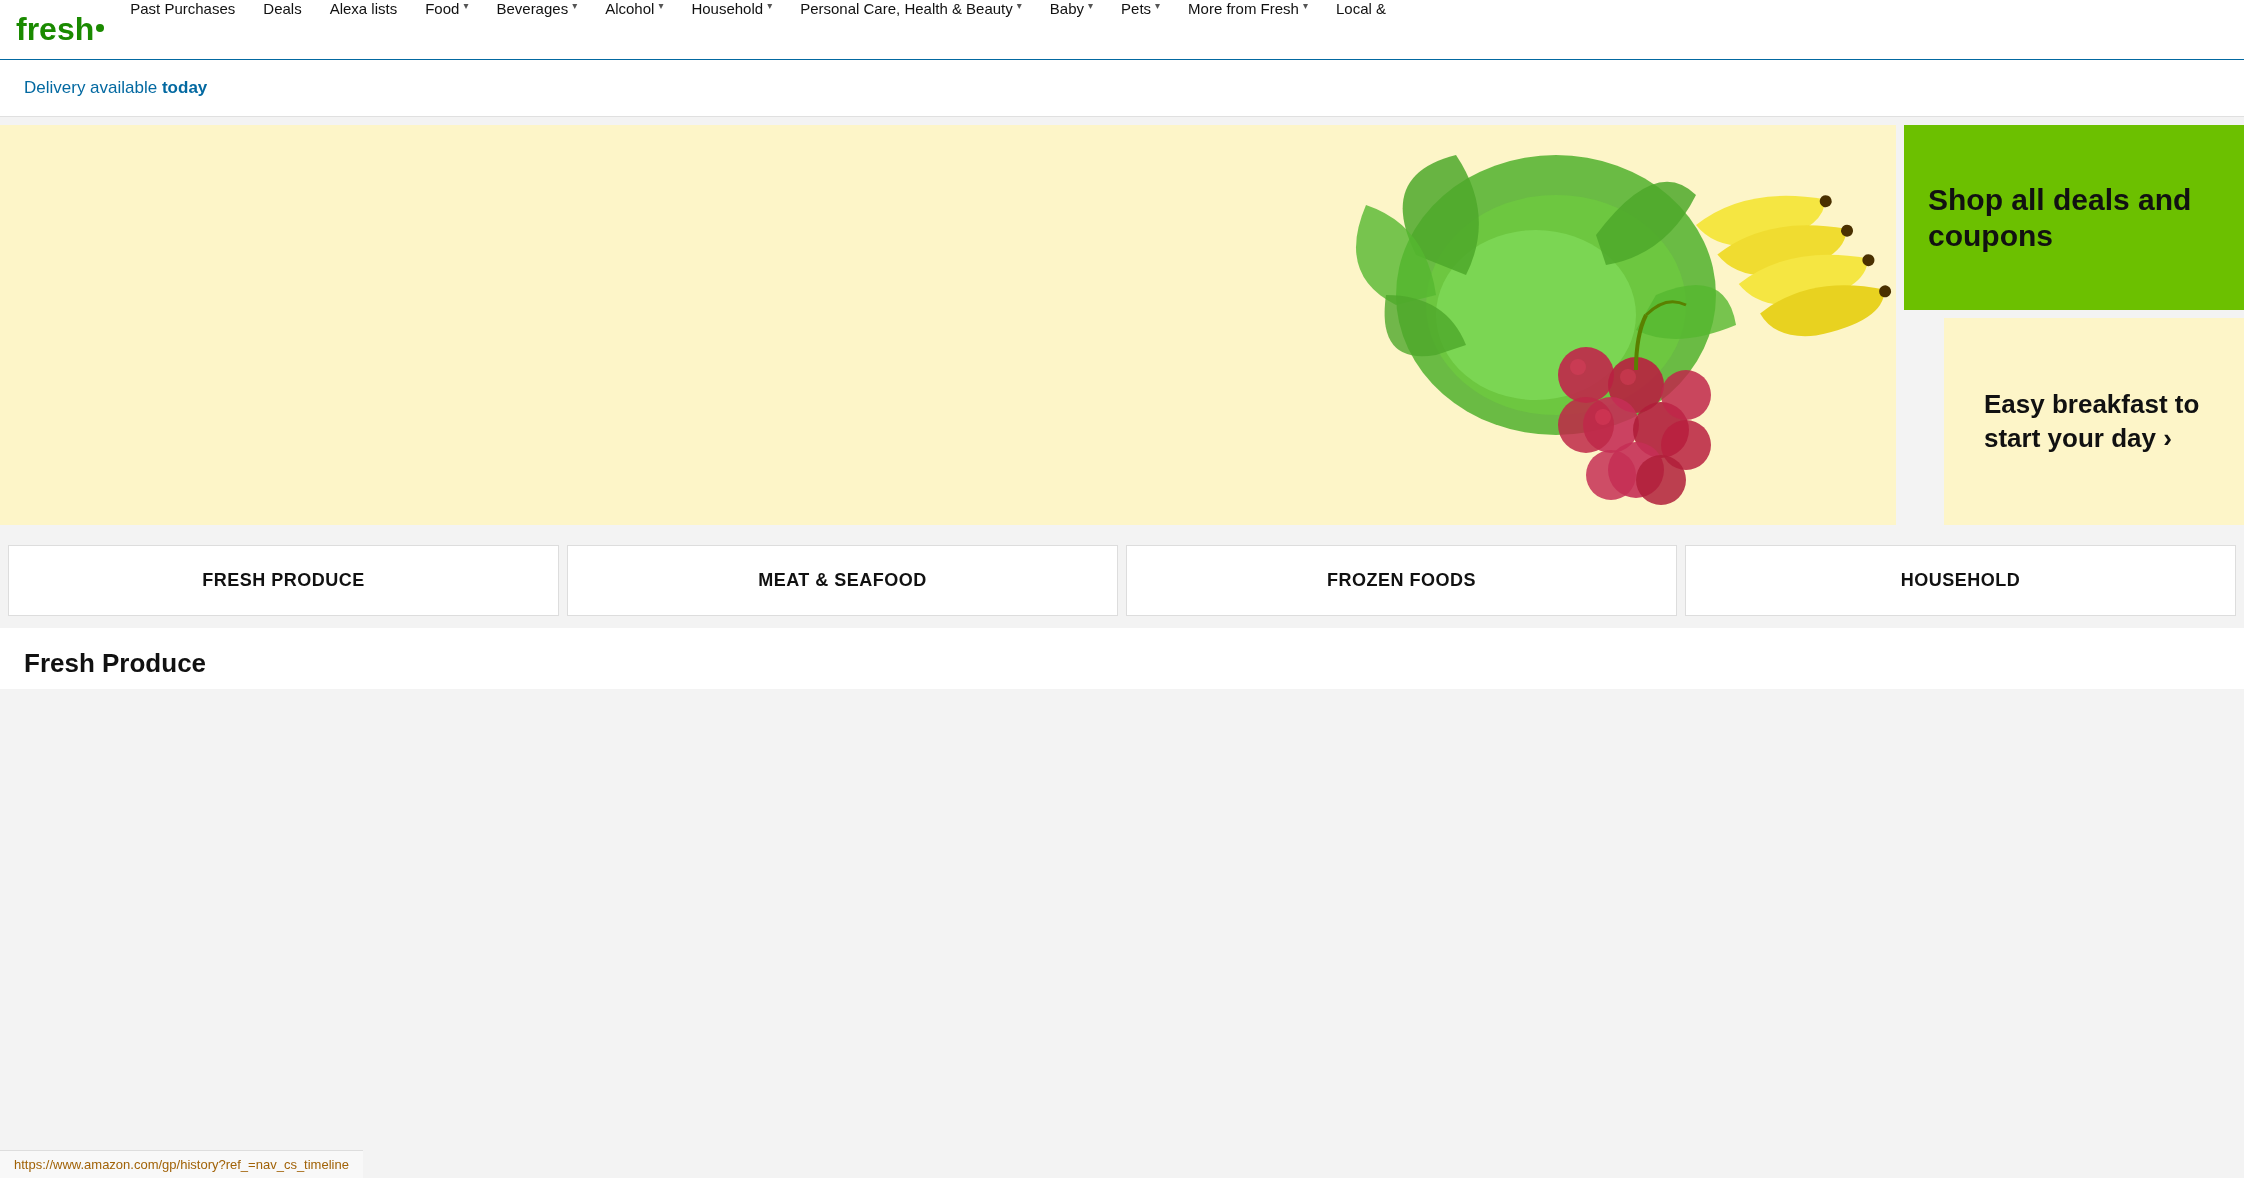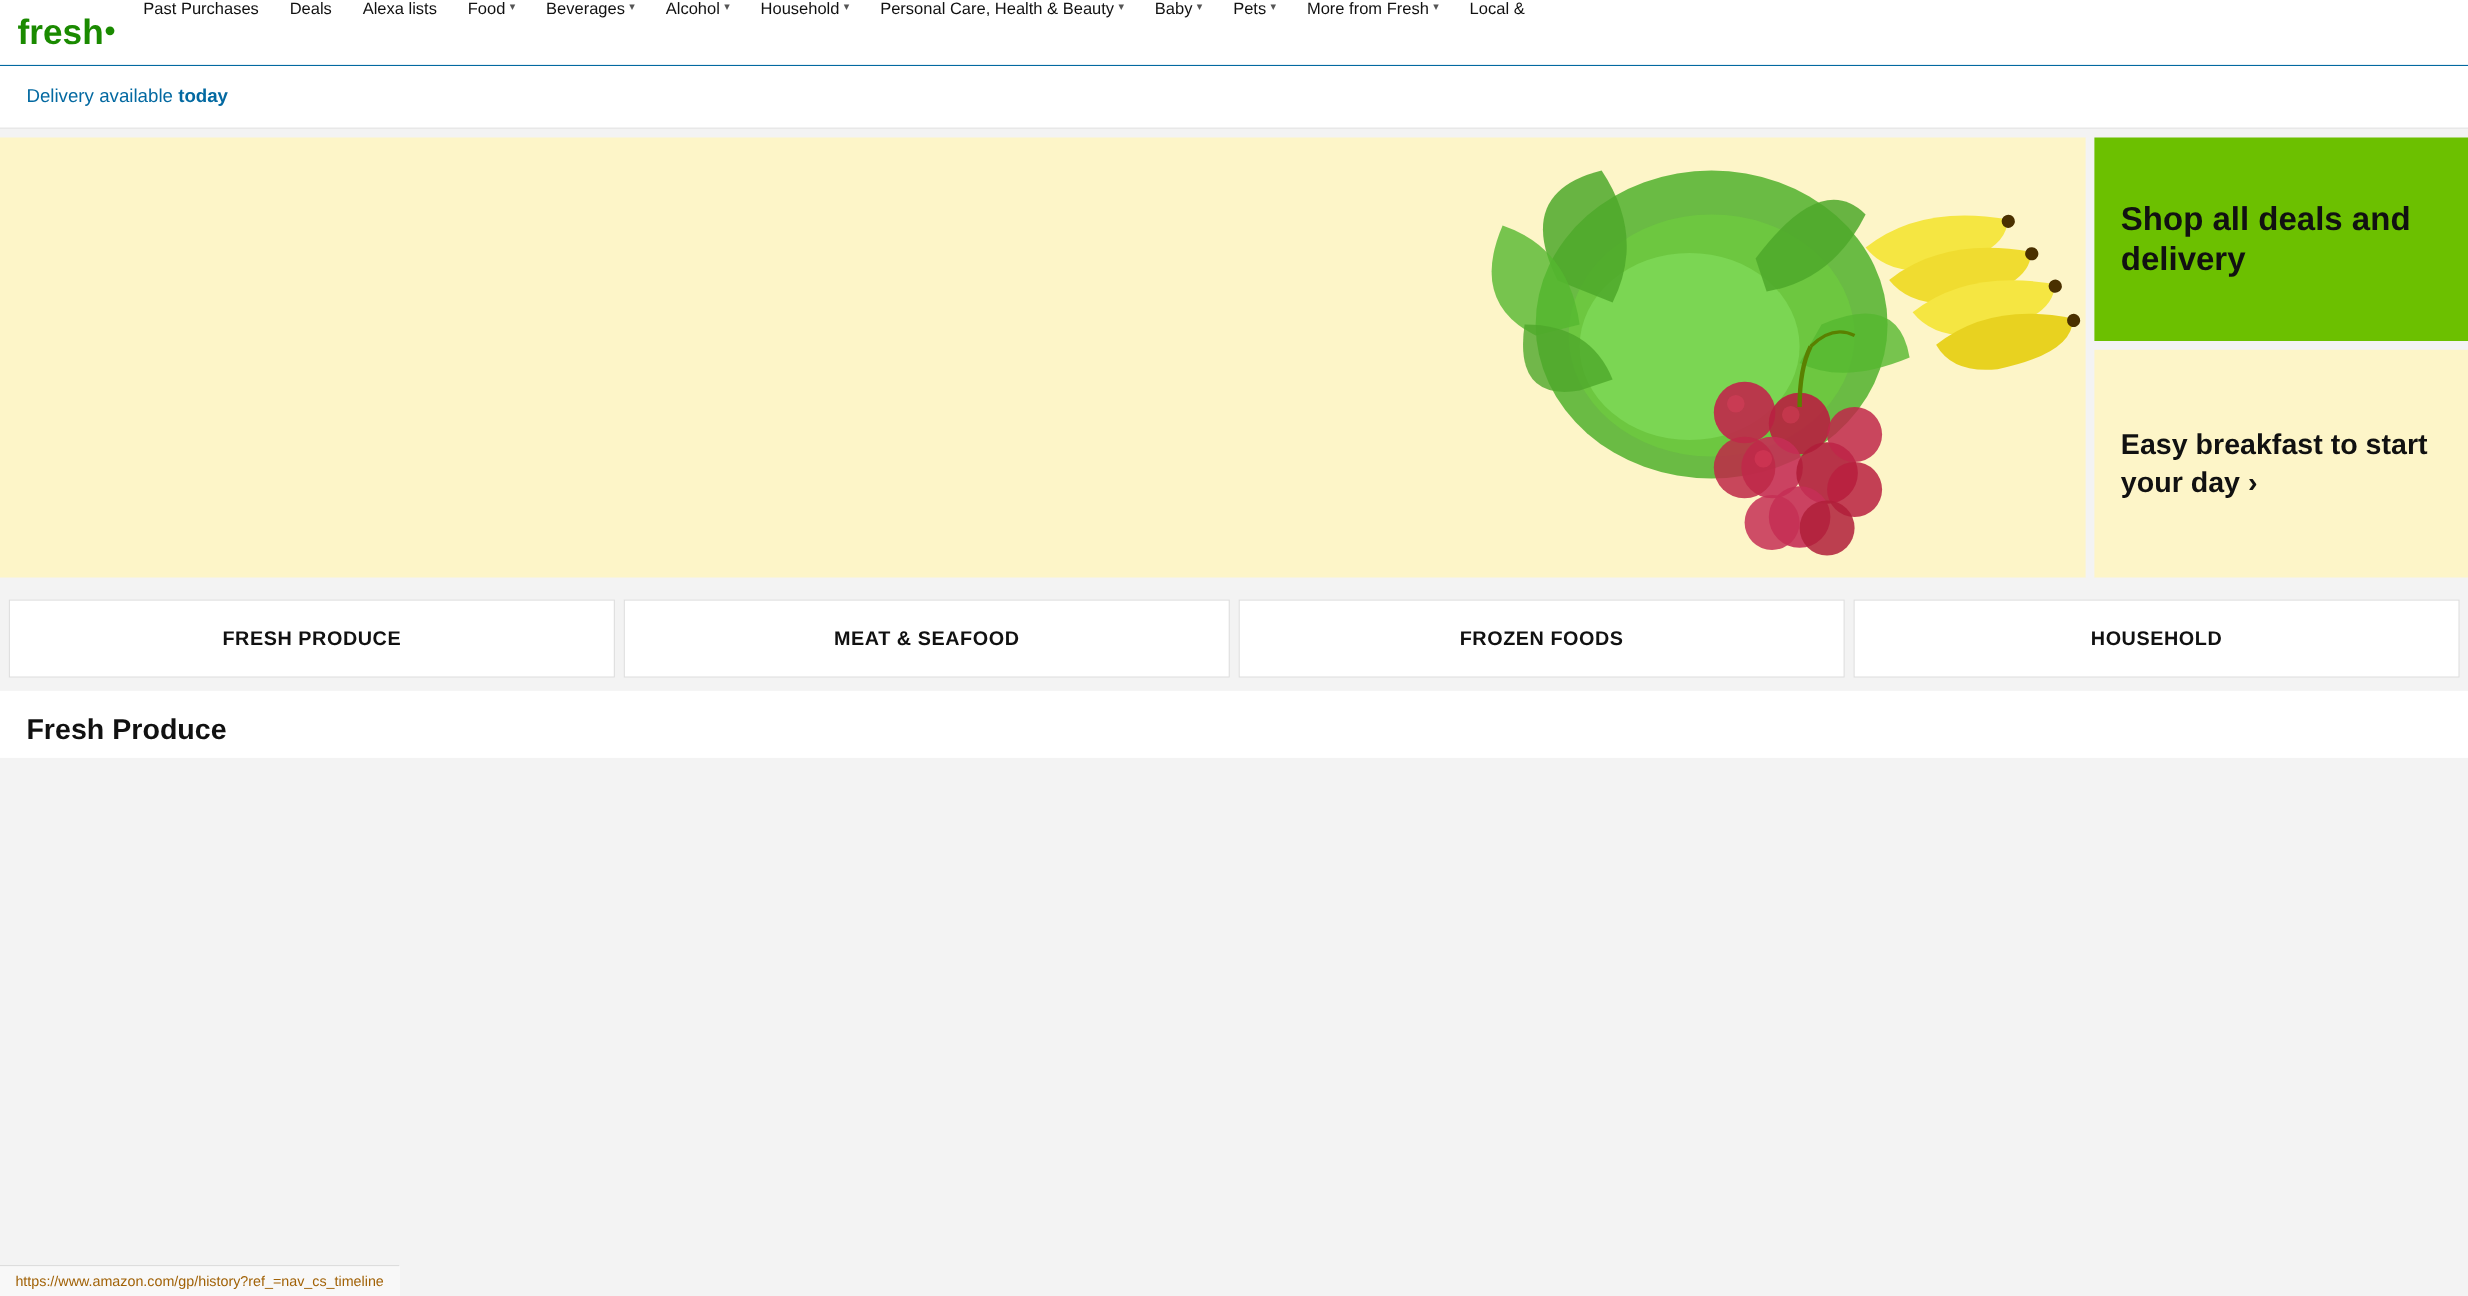--- a/index.html
+++ b/index.html
@@ -120,22 +120,23 @@
       font-weight: bold;
       color: #111;
       line-height: 1.2;
     }
     .side-panel-cream {
       background: #fdf5c8;
       flex: 1;
       display: flex;
       align-items: center;
       justify-content: flex-start;
-      padding: 24px;
+      padding: 40px;
       cursor: pointer;
+      margin-left: 40px;
     }
     .side-panel-cream-text {
       font-size: 26px;
       font-weight: bold;
       color: #111;
       line-height: 1.3;
     }
 
     
     .category-bar {
@@ -299,21 +300,21 @@
 
           <path d="M50,-5 Q50,-40 60,-60" stroke="#5a8000" stroke-width="4" fill="none"></path>
           <path d="M60,-60 Q80,-80 100,-70" stroke="#5a8000" stroke-width="3" fill="none"></path>
         </g>
       </svg>
     </div>
   </div>
 
   <div class="hero-side">
     <div class="side-panel-green">
-      <span class="side-panel-green-text">Shop all deals and delivery</span>
+      <span class="side-panel-green-text">Shop all deals and coupons</span>
     </div>
     <div class="side-panel-cream">
       <span class="side-panel-cream-text">Easy breakfast to start your day ›</span>
     </div>
   </div>
 </div>
 
 <div class="category-bar">
   <div class="category-tile">
     <span>FRESH PRODUCE</span>

